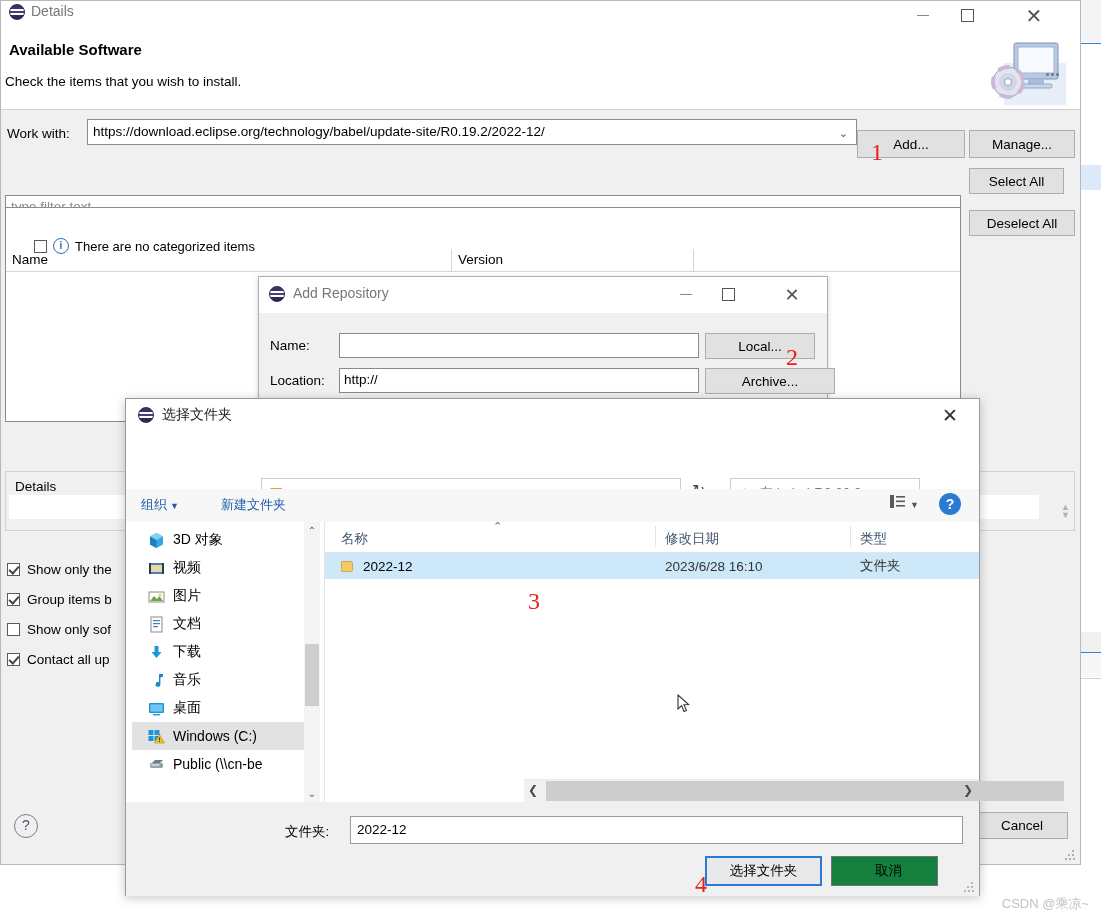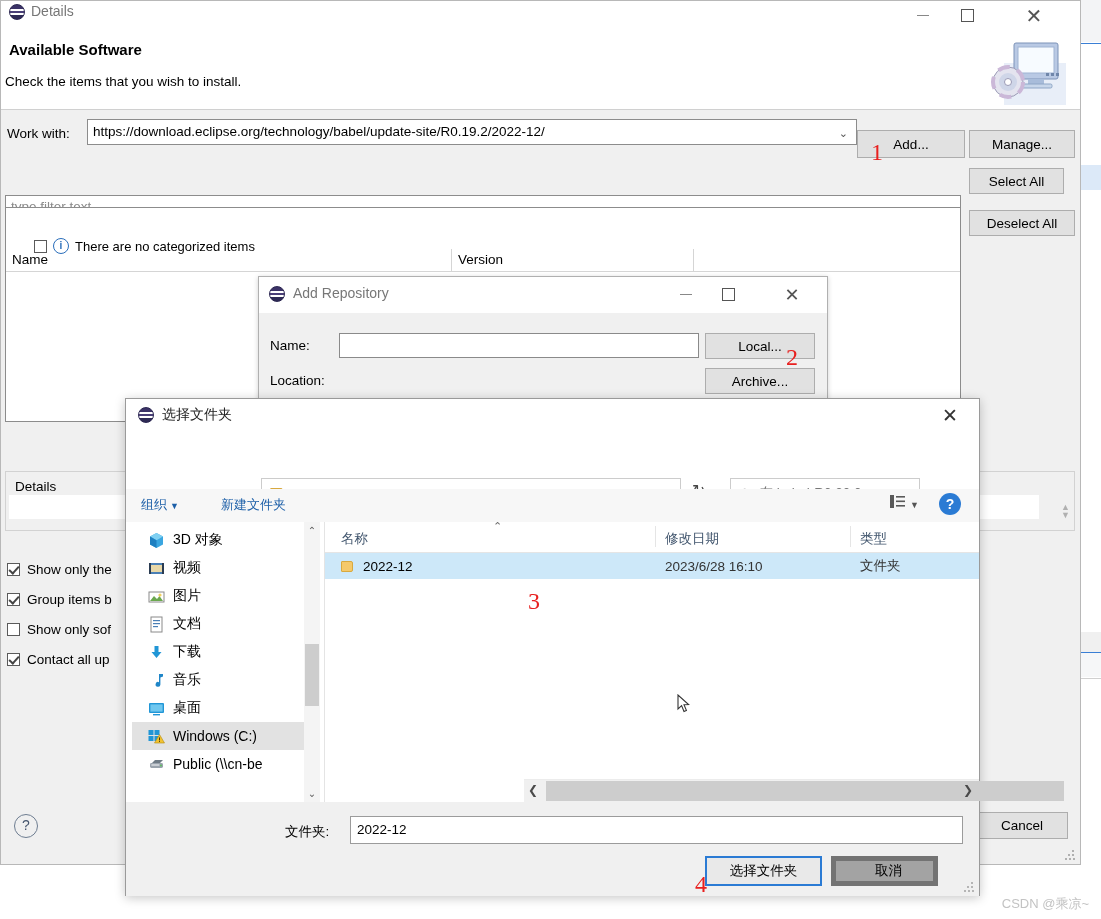--- a/index.html
+++ b/index.html
@@ -184,22 +184,22 @@
   .hscroll .rg{position:absolute;right:6px;top:3px;font-size:12px;color:#4a4a4a;}
   .hscroll .thumb{position:absolute;left:22px;top:1px;width:518px;height:20px;background:#cdcdcd;}
 
   .fbottom{position:absolute;left:0;top:403px;width:100%;height:94px;background:#f0f0f0;}
   .fb-lbl{position:absolute;left:159px;top:21px;font-size:13.5px;}
   .fb-input{position:absolute;left:224px;top:14px;width:613px;height:28px;background:#fff;
         border:1px solid #9b9b9b;box-sizing:border-box;}
   .fb-input span{position:absolute;left:6px;top:5px;font-size:13.5px;}
   #btn-select-folder{position:absolute;left:579px;top:54px;width:117px;height:30px;background:#e9e9e9;
         border:2px solid #2b7bd4;box-sizing:border-box;display:flex;align-items:center;justify-content:center;font-size:13.5px;}
-  #btn-fcancel{position:absolute;left:705px;top:54px;width:107px;height:30px;background:#a3a3a3;
-        border:5px solid #737373;box-sizing:border-box;display:flex;align-items:center;justify-content:center;font-size:13.5px;padding-left:8px;}
+  #btn-fcancel{position:absolute;left:705px;top:54px;width:107px;height:30px;background:#15803d;
+        border:1px solid #737373;box-sizing:border-box;display:flex;align-items:center;justify-content:center;font-size:13.5px;padding-left:8px;}
   .fgrip{position:absolute;right:5px;bottom:4px;width:10px;height:10px;}
   .fgrip i{position:absolute;width:2px;height:2px;background:#b5b5b5;}
 
   
   .anno{position:absolute;color:#e8201f;font-family:"Liberation Serif","DejaVu Serif",serif;
         font-size:24px;line-height:1;}
   .watermark{position:absolute;right:12px;bottom:6px;color:#c3c3c3;font-size:13px;}
 </style>
 </head>
 <body>
@@ -326,23 +326,26 @@
       </div>
     <div class="w close">✕</div>
   </div>
 
   <span class="ar-lbl" style="left:11px;top:61px;">Name:</span>
   <div class="ar-in" style="left:80px;top:56px;width:360px;height:25px;">
     <span></span>
   </div>
 
   <span class="ar-lbl" style="left:11px;top:96px;">Location:</span>
+  <div class="ar-in" style="left:80px;top:91px;width:360px;height:25px;">
+    <span>http://</span>
+  </div>
 
   <div class="btn" style="left:446px;top:56px;width:110px;height:26px;">Local...</div>
-  <div class="btn" style="left:446px;top:91px;width:110px;height:26px;">Archive...</div>
+  <div class="btn" style="left:446px;top:91px;width:130px;height:26px;">Archive...</div>
 </div>
 
 <div id="folder-dialog">
 
   <div class="fbar">
     <span class="eclipse-icon"></span>
     <span class="ft">选择文件夹</span>
     <div class="fclose">✕</div>
   </div>
 

